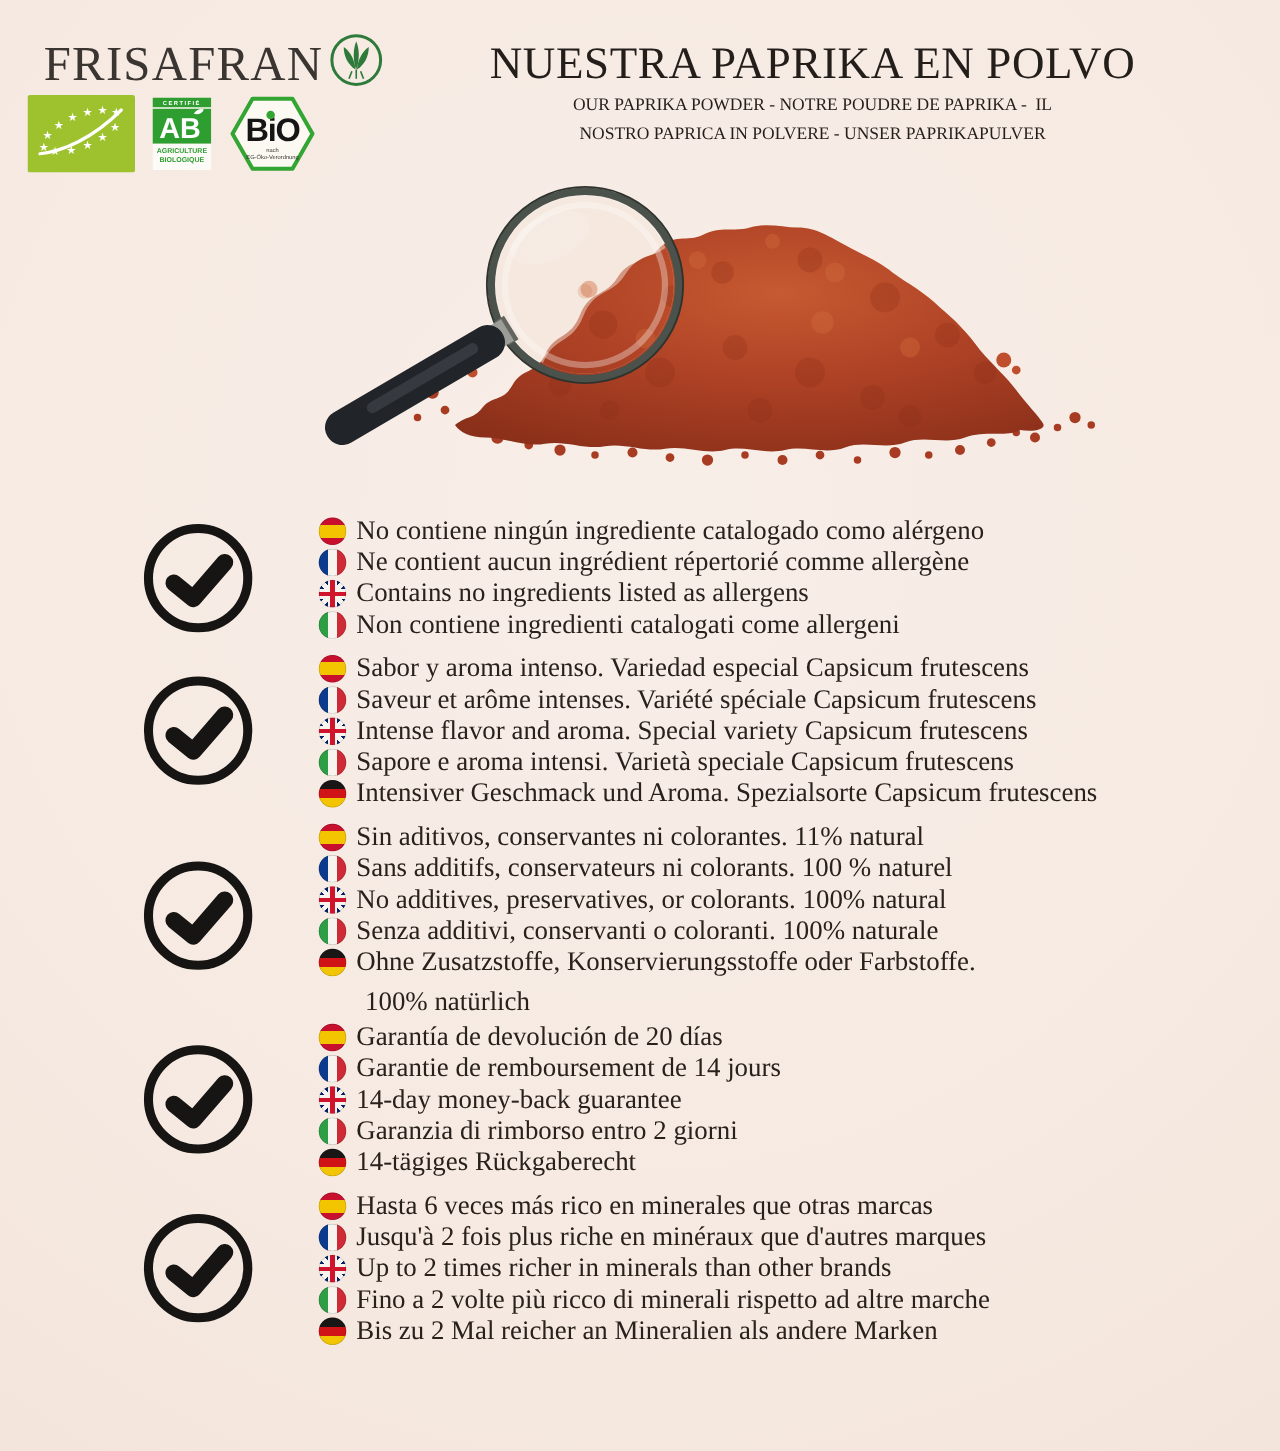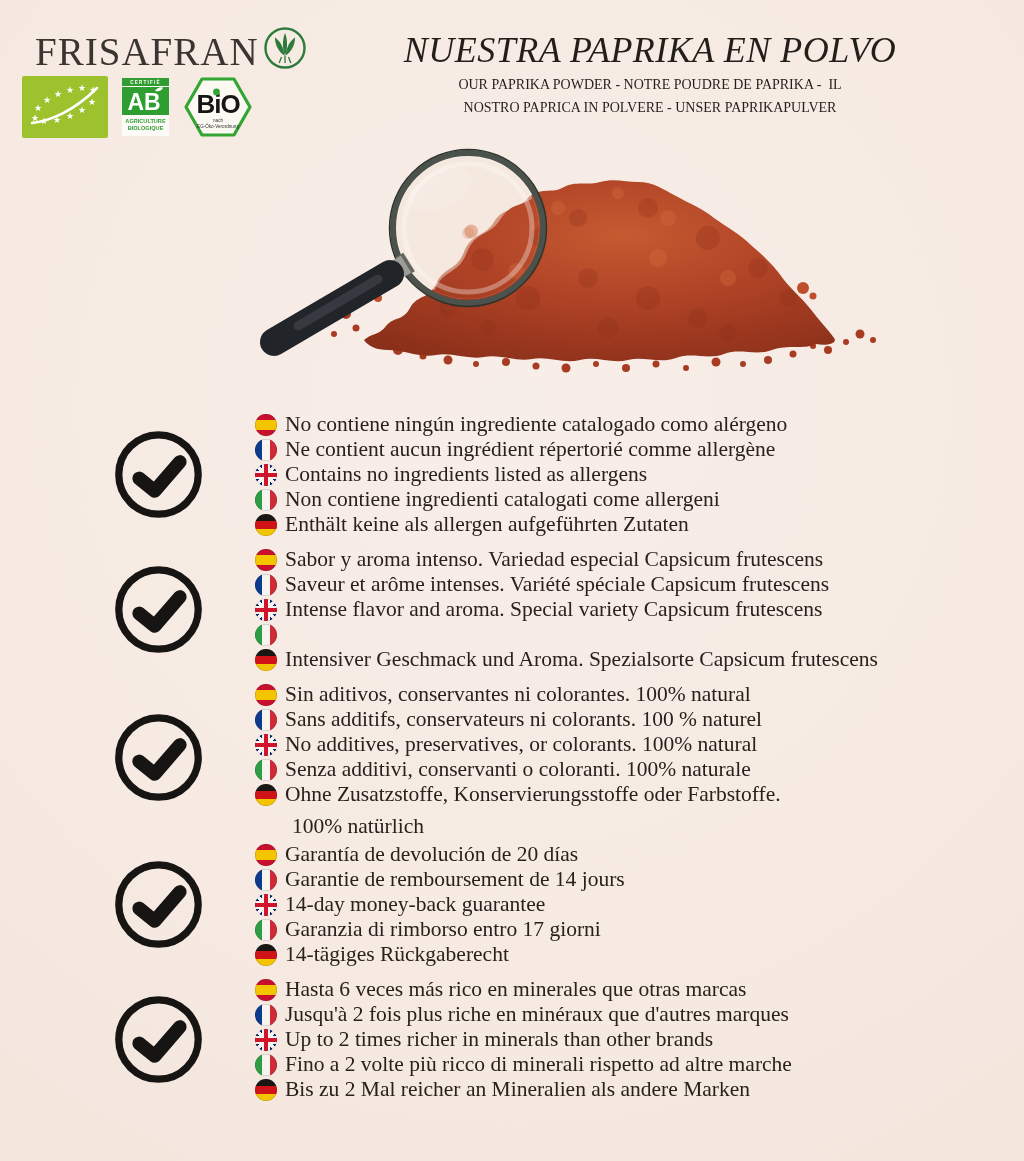--- a/index.html
+++ b/index.html
@@ -11,21 +11,21 @@
   
   .brand{position:absolute;left:24px;top:24px;display:flex;align-items:flex-start;margin-left:11px;}
   .brand-name{font-size:39px;letter-spacing:1px;color:#3a3531;line-height:1;padding-top:8px;}
   .brand-emblem{width:44px;height:44px;margin-left:4px;margin-top:2px;}
   .cert-row{position:absolute;left:22px;top:76px;display:flex;align-items:center;gap:14px;}
   .logo-eu{width:86px;height:62px;}
   .logo-ab{width:47px;height:58px;}
   .logo-bio{width:70px;height:62px;}
   
   .title-block{position:absolute;left:320px;top:32px;width:660px;text-align:center;}
-  .title-main{margin:0;font-size:36px;font-weight:500;letter-spacing:0.5px;color:#241e1b;line-height:1.0;font-style:italic;}
+  .title-main{margin:0;font-size:36px;font-weight:500;letter-spacing:0.5px;color:#241e1b;line-height:1.0;}
   .title-sub{margin-top:5px;font-size:14px;line-height:23px;color:#241e1b;white-space:pre-wrap;}
   
   .hero{position:absolute;left:228px;top:138px;width:652px;height:242px;}
   
   .benefits{position:absolute;left:112px;top:412px;width:880px;}
   .benefit{display:flex;align-items:center;margin-bottom:10px;}
   .check{width:93px;height:93px;flex:0 0 93px;margin-right:50px;}
   .lines{display:flex;flex-direction:column;}
   .line{display:flex;align-items:center;height:25px;white-space:nowrap;}
   .flag{width:22px;height:22px;border-radius:50%;flex:0 0 22px;margin-right:8px;
@@ -229,24 +229,20 @@
     <div class="line">
       <span class="flag flag-uk"></span>
       <span class="text">Contains no ingredients listed as allergens</span>
     </div>
 
     <div class="line">
       <span class="flag flag-it"></span>
       <span class="text">Non contiene ingredienti catalogati come allergeni</span>
     </div>
 
-    <div class="line">
-      <span class="flag flag-de"></span>
-      <span class="text">Enthält keine als allergen aufgeführten Zutaten</span>
-    </div>
   </div>
     </div>
 
     <div class="benefit">
       <svg class="check" viewBox="0 0 96 96">
         <circle cx="48" cy="48" r="41" fill="none" stroke="#171513" stroke-width="7.5"></circle>
         <path d="M28 52 L44 65 L70 35" fill="none" stroke="#171513" stroke-width="14" stroke-linecap="round" stroke-linejoin="round"></path>
       </svg>
       <div class="lines">
     <div class="line">
@@ -259,38 +255,39 @@
       <span class="text">Saveur et arôme intenses. Variété spéciale Capsicum frutescens</span>
     </div>
 
     <div class="line">
       <span class="flag flag-uk"></span>
       <span class="text">Intense flavor and aroma. Special variety Capsicum frutescens</span>
     </div>
 
     <div class="line">
       <span class="flag flag-it"></span>
+      <span class="text">Sapore e aroma intensi. Varietà speciale Capsicum frutescens</span>
     </div>
 
     <div class="line">
       <span class="flag flag-de"></span>
       <span class="text">Intensiver Geschmack und Aroma. Spezialsorte Capsicum frutescens</span>
     </div>
   </div>
     </div>
 
     <div class="benefit">
       <svg class="check" viewBox="0 0 96 96">
         <circle cx="48" cy="48" r="41" fill="none" stroke="#171513" stroke-width="7.5"></circle>
         <path d="M28 52 L44 65 L70 35" fill="none" stroke="#171513" stroke-width="14" stroke-linecap="round" stroke-linejoin="round"></path>
       </svg>
       <div class="lines">
     <div class="line">
       <span class="flag flag-es"></span>
-      <span class="text">Sin aditivos, conservantes ni colorantes. 100% natural</span>
+      <span class="text">Sin aditivos, conservantes ni colorantes. 11% natural</span>
     </div>
 
     <div class="line">
       <span class="flag flag-fr"></span>
       <span class="text">Sans additifs, conservateurs ni colorants. 100 % naturel</span>
     </div>
 
     <div class="line">
       <span class="flag flag-uk"></span>
       <span class="text">No additives, preservatives, or colorants. 100% natural</span>
@@ -329,21 +326,21 @@
       <span class="text">Garantie de remboursement de 14 jours</span>
     </div>
 
     <div class="line">
       <span class="flag flag-uk"></span>
       <span class="text">14-day money-back guarantee</span>
     </div>
 
     <div class="line">
       <span class="flag flag-it"></span>
-      <span class="text">Garanzia di rimborso entro 17 giorni</span>
+      <span class="text">Garanzia di rimborso entro 2 giorni</span>
     </div>
 
     <div class="line">
       <span class="flag flag-de"></span>
       <span class="text">14-tägiges Rückgaberecht</span>
     </div>
   </div>
     </div>
 
     <div class="benefit">

